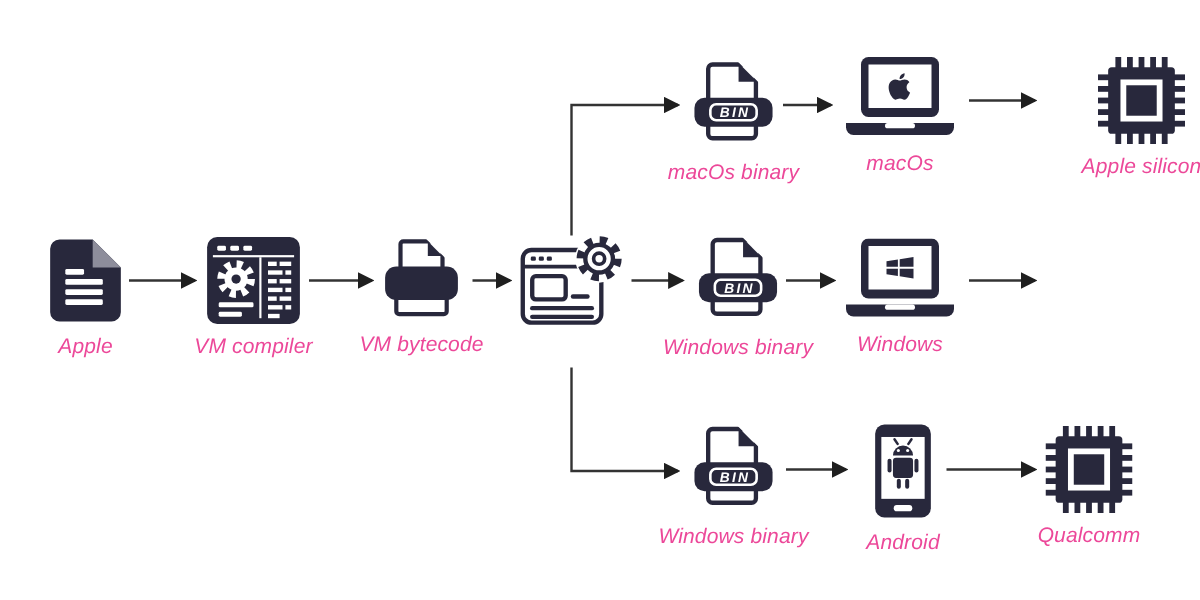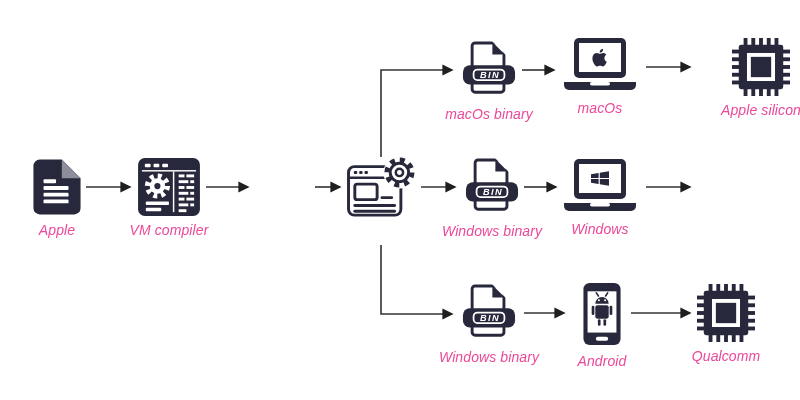--- a/index.html
+++ b/index.html
@@ -132,20 +132,30 @@
         <rect x="42" y="41" width="6" height="3"></rect>
           <rect x="50" y="41" width="8" height="3"></rect>
         <rect x="42" y="47" width="10" height="3"></rect>
           <rect x="54" y="47" width="4" height="3"></rect>
         <rect x="42" y="53" width="8" height="3"></rect>
       </g>
     </svg>
     <span class="label">VM compiler</span>
   </div>
 
+  <div class="node" style="left:221px;top:159px;">
+    <svg width="60" height="56" viewBox="0 0 64 60">
+      <rect x="17" y="2" width="30" height="22" rx="2" fill="#fff" stroke="#28283c" stroke-width="3"></rect>
+      <polygon points="35,0 49,0 49,14" fill="#fff"></polygon>
+      <polygon points="36.5,2 47,12.5 36.5,12.5" fill="#28283c"></polygon>
+      <rect x="14" y="38" width="36" height="16" rx="2" fill="#fff" stroke="#28283c" stroke-width="3"></rect>
+      <rect x="6" y="20" width="52" height="24" rx="8" fill="#28283c"></rect>
+    </svg>
+    <span class="label">VM bytecode</span>
+  </div>
 
   <div class="node" style="left:321px;top:155px;">
     <svg width="72" height="64" viewBox="0 0 74 66">
       <rect x="3.5" y="12" width="54" height="50" rx="6" fill="#fff" stroke="#28283c" stroke-width="3"></rect>
       <line x1="3.5" y1="23.5" x2="50" y2="23.5" stroke="#28283c" stroke-width="2.5"></line>
       <g fill="#28283c">
         <rect x="9" y="16.5" width="3.5" height="3" rx="1"></rect>
         <rect x="14.5" y="16.5" width="3.5" height="3" rx="1"></rect>
         <rect x="20" y="16.5" width="3.5" height="3" rx="1"></rect>
       </g>

